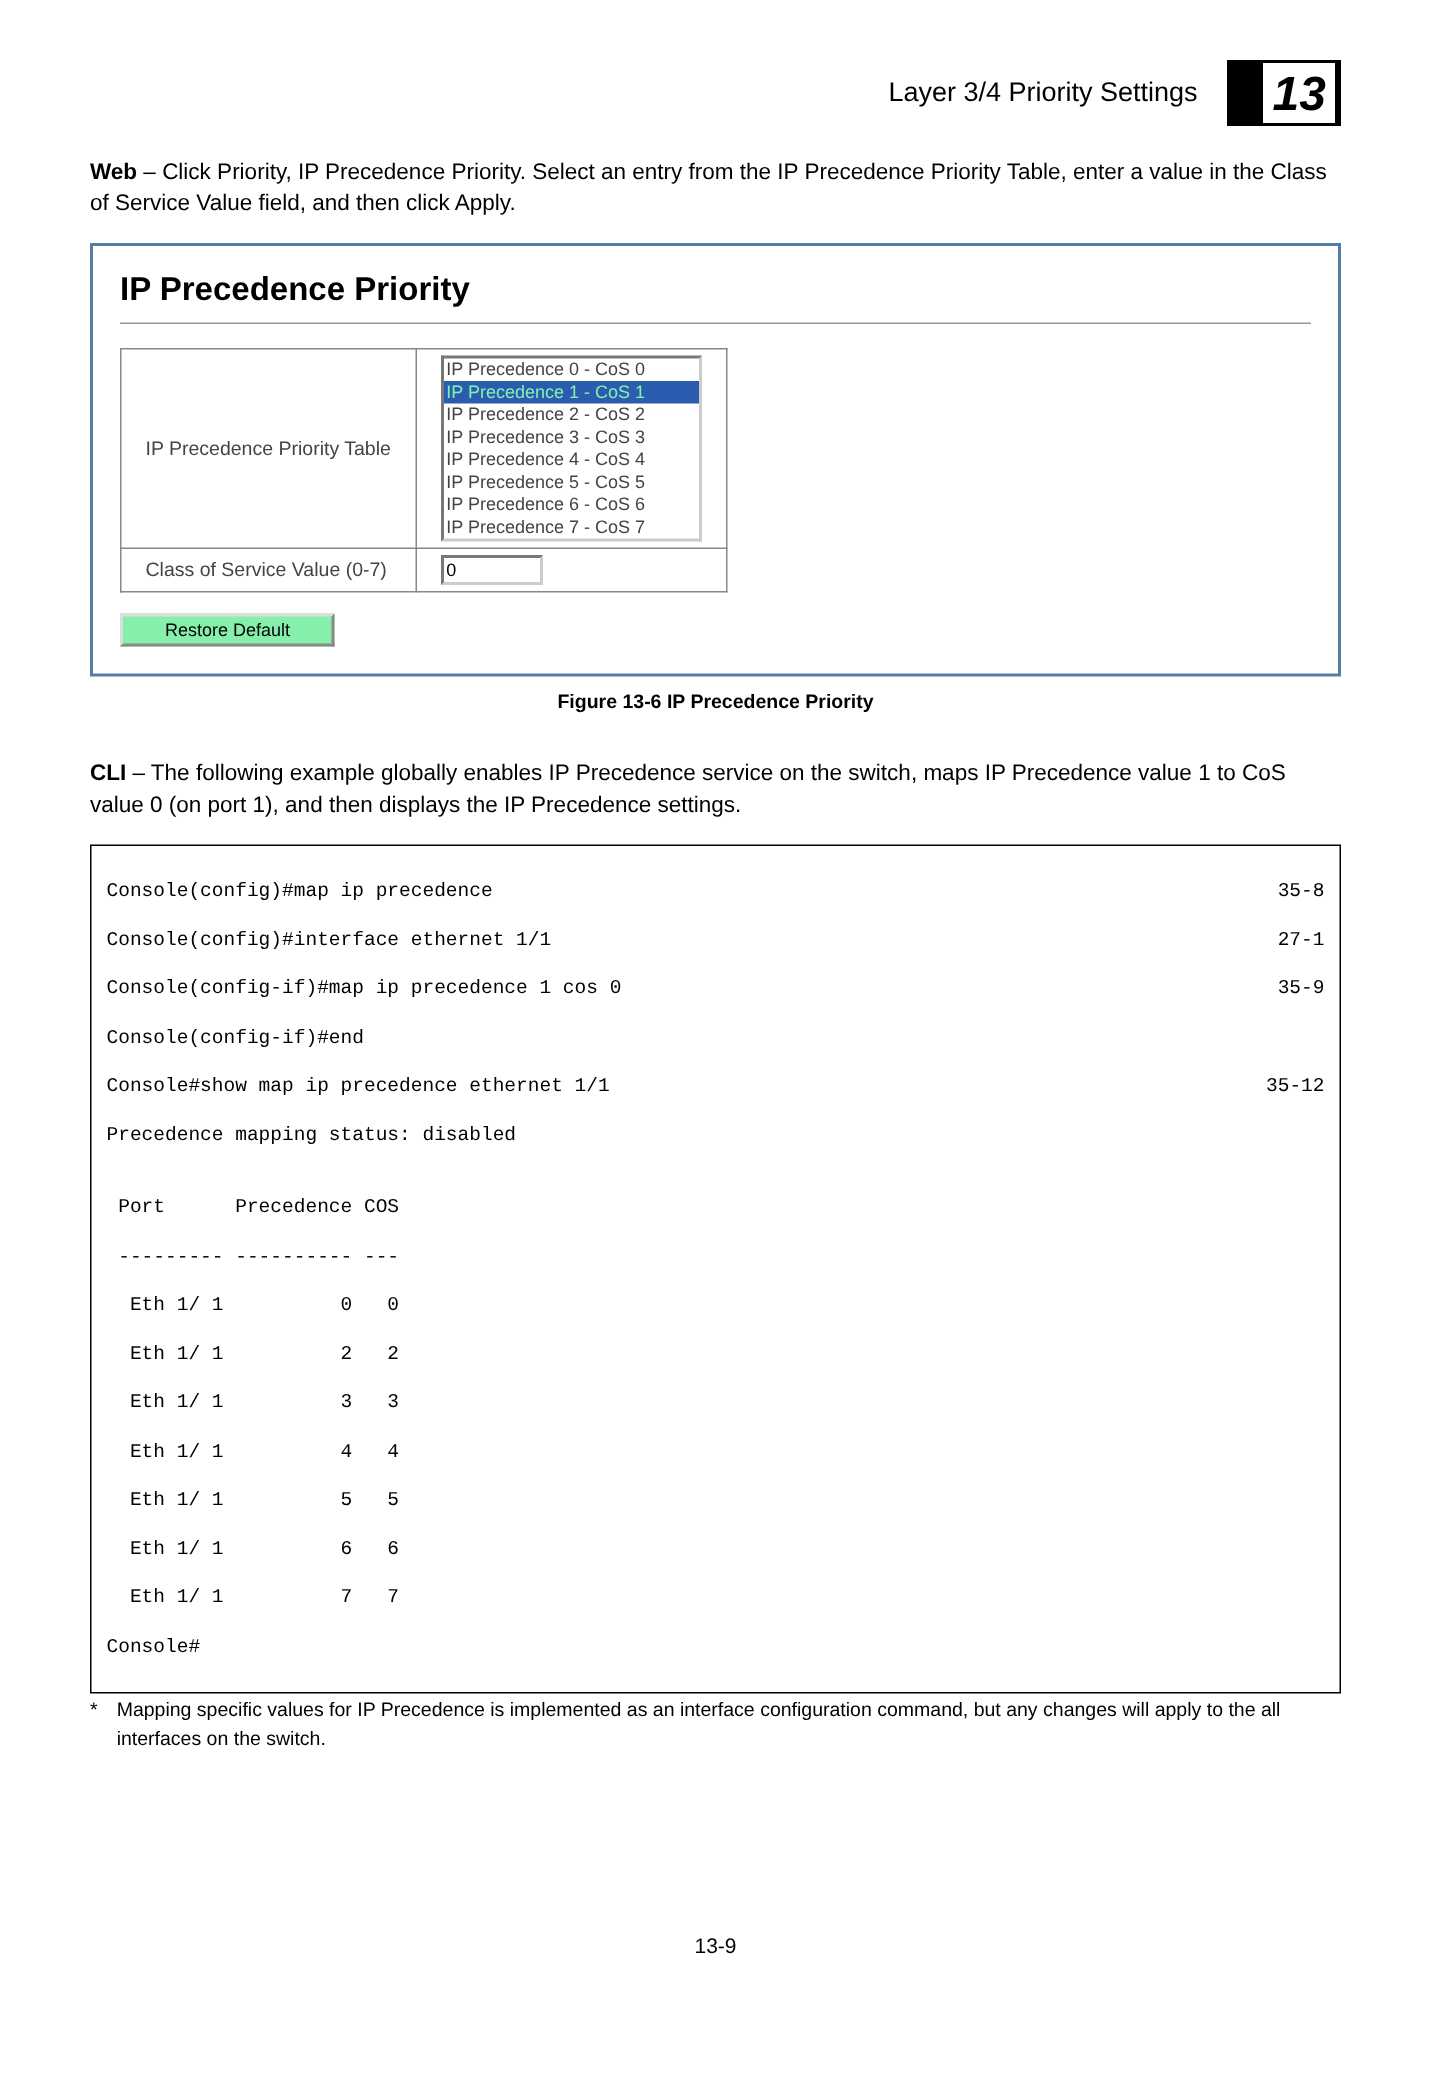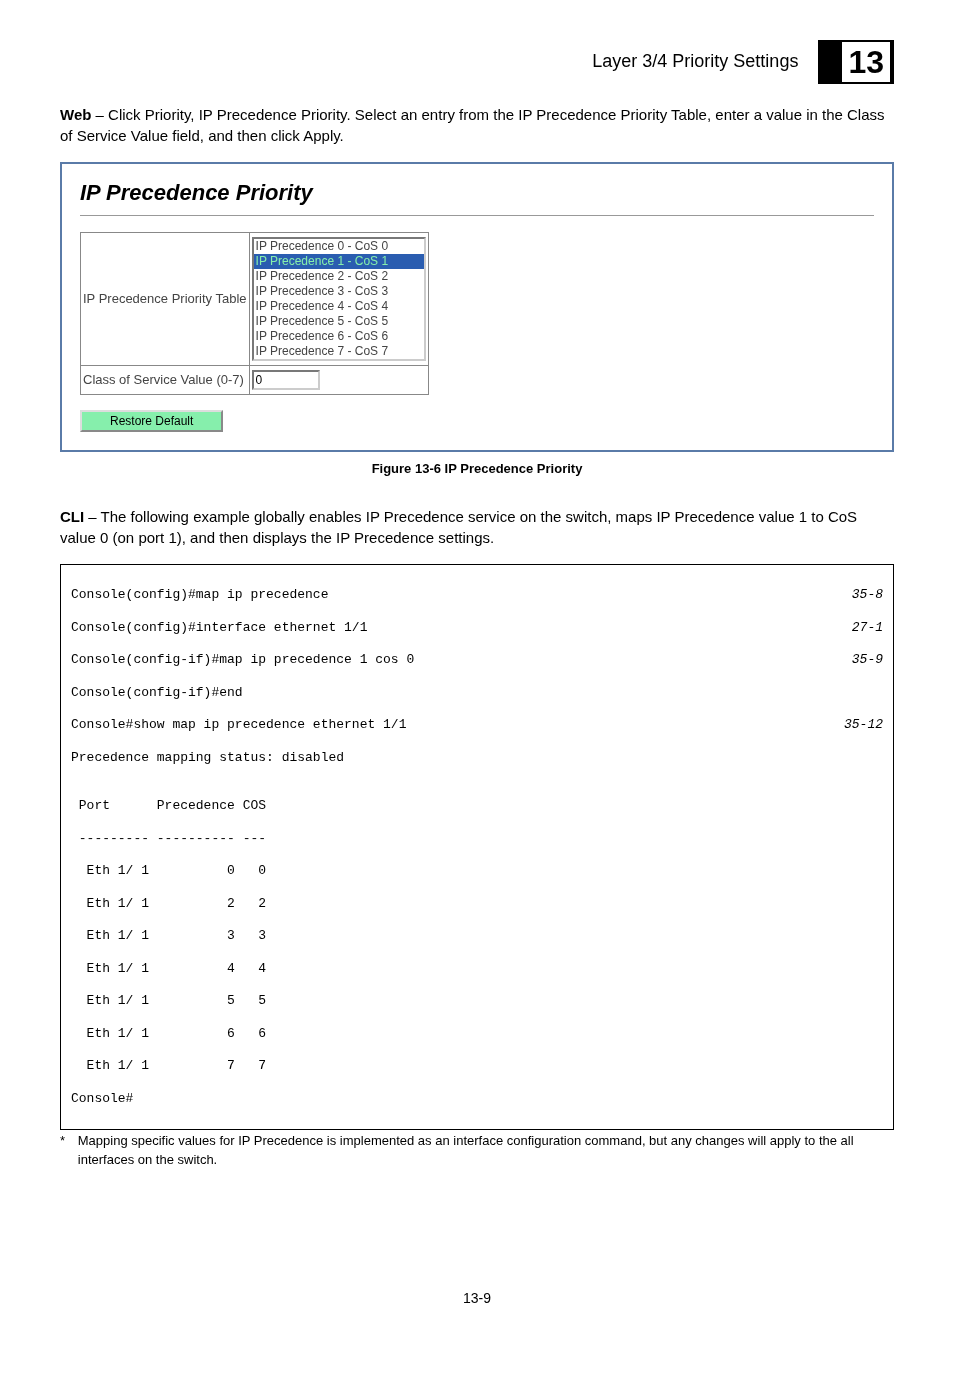--- a/index.html
+++ b/index.html
@@ -18,20 +18,21 @@
   }
   .header-text {
     font-size: 18px;
     margin-right: 20px;
   }
   .chapter-badge {
     display: flex;
     align-items: flex-start;
     border: 2px solid #000;
     border-right: 4px solid #000;
+    font-style: italic;
   }
   .chapter-left {
     width: 22px;
     height: 40px;
     background: #000;
     position: relative;
   }
   .chapter-num {
     font-size: 32px;
     font-weight: bold;
@@ -44,34 +45,33 @@
   .screenshot-box {
     border: 2px solid #5a7ba8;
     padding: 10px 18px 18px 18px;
     margin-bottom: 8px;
   }
   .panel-title {
     font-family: Arial, Helvetica, sans-serif;
     font-size: 22px;
     font-weight: bold;
     margin: 4px 0 6px 0;
-    font-style: italic;
   }
   .panel-hr {
     border: none;
     border-top: 1px solid #999;
     margin: 0 0 16px 0;
   }
   .form-table {
     border-collapse: collapse;
     margin-bottom: 14px;
   }
   .form-table td {
     border: 1px solid #888;
-    padding: 4px 2px;
+    padding: 4px 16px;
     font-size: 13px;
     vertical-align: middle;
     color: #444;
   }
   .listbox {
     border: 2px inset #ccc;
     width: 170px;
     font-size: 12px;
     background: #fff;
     line-height: 1.25;
@@ -113,21 +113,20 @@
     white-space: pre;
     line-height: 1.25;
     position: relative;
     overflow: hidden;
   }
   .cli-row {
     display: flex;
     justify-content: space-between;
   }
   .cli-ref {
-    font-style: italic;
     text-align: right;
   }
   .footnote {
     font-size: 13px;
     margin: 2px 0 0 0;
     display: flex;
   }
   .footnote .star {
     width: 20px;
   }

